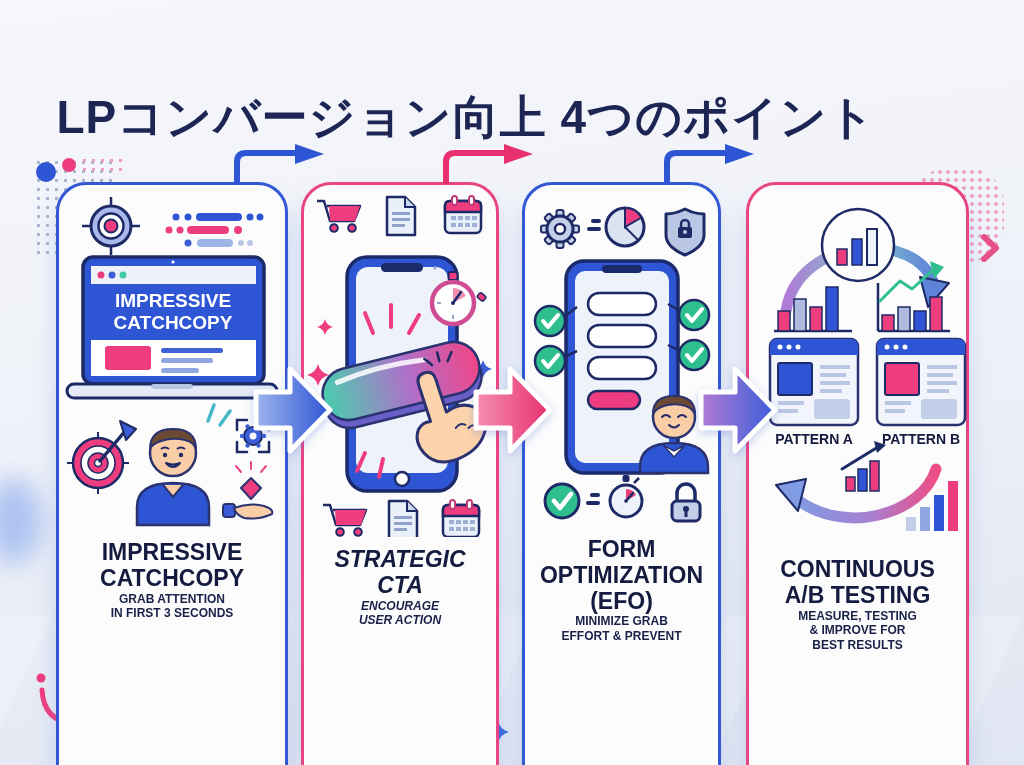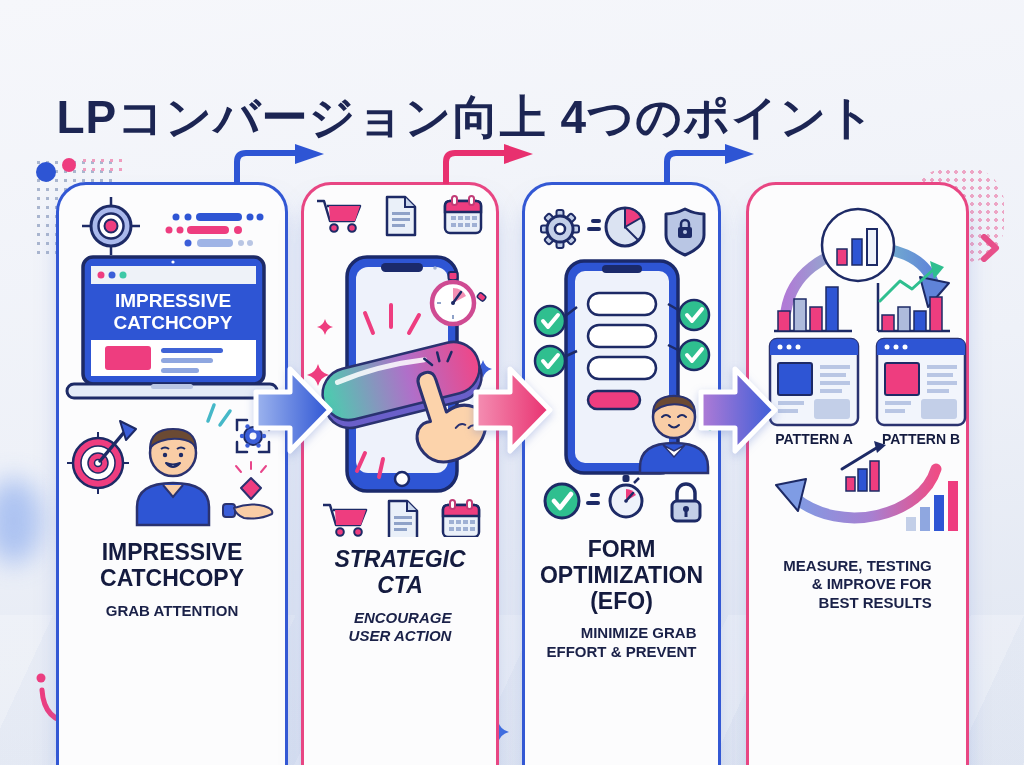--- a/index.html
+++ b/index.html
@@ -16,21 +16,21 @@
     box-shadow:0 16px 26px -8px rgba(112,142,218,.55);z-index:2;
     display:flex;flex-direction:column;align-items:center;box-sizing:border-box;}
   .card.blue{border:3.5px solid #3358d4;}
   .card.pink{border:3.5px solid #e84683;}
   #card1{left:56px;width:232px;}
   #card2{left:301px;width:198px;font-style:italic;}
   #card3{left:522px;width:199px;}
   #card4{left:746px;width:223px;}
   .card svg.illus{display:block;flex:none;}
   .heading{margin-top:10px;font-weight:bold;font-size:23px;line-height:1.12;color:#141b3f;text-align:center;}
-  .subtitle{margin-top:10px;font-weight:bold;font-size:15px;line-height:1.22;color:#1a2148;text-align:right;}
+  .subtitle{font-weight:bold;font-size:12px;line-height:1.22;color:#1a2148;text-align:center;}
   .heading span,.subtitle span{display:block;}
   .deco{position:absolute;z-index:1;}
   .dotgrid-gray{left:34px;top:158px;width:78px;height:96px;
     background-image:radial-gradient(circle,#aab6cf 1.5px,transparent 1.7px);background-size:9px 9px;}
   .dotgrid-pink-s{left:80px;top:156px;width:46px;height:20px;
     background-image:radial-gradient(circle,#ef9dbf 1.5px,transparent 1.7px);background-size:9px 9px;}
   .dotgrid-pink{left:912px;top:168px;width:92px;height:94px;border-radius:38%;opacity:.75;
     background-image:radial-gradient(circle,#ec8cb4 1.6px,transparent 1.8px);background-size:8px 8px;}
   .circle-blue{left:36px;top:162px;width:20px;height:20px;border-radius:50%;background:#2e55d4;}
   .circle-pink{left:62px;top:158px;width:14px;height:14px;border-radius:50%;background:#ee3d7f;}
@@ -181,20 +181,21 @@
       <rect x="-28" y="4" width="12" height="13" rx="3" fill="#3b5ed8" stroke="#2a3270" stroke-width="2"></rect>
       <path d="M-17,8 Q-2,2 13,6 Q23,9 21,14 Q8,20 -7,18 Q-15,15 -17,8 Z" fill="#f9cda6" stroke="#2a3270" stroke-width="2" stroke-linejoin="round"></path>
     </g>
   </svg>
   <div class="heading">
     <span>IMPRESSIVE</span>
     <span>CATCHCOPY</span>
   </div>
   <div class="subtitle">
     <span>GRAB ATTENTION</span>
+    <span>IN FIRST 3 SECONDS</span>
   </div>
 </div>
 
 <div class="card pink" id="card2">
   <svg class="illus" width="198" height="352" viewBox="0 0 198 352">
     <defs>
       <linearGradient id="pillGrad" x1="0" y1="0" x2="1" y2="0">
         <stop offset="0" stop-color="#49cfae"></stop>
           <stop offset="0.55" stop-color="#b06fc9"></stop>
           <stop offset="1" stop-color="#f04687"></stop>
@@ -504,20 +505,24 @@
       <line x1="-4" y1="-22" x2="32" y2="-44" stroke="#1d2a66" stroke-width="3" stroke-linecap="round"></line>
       <polygon points="28,-50 40,-46 31,-38" fill="#1d2a66"></polygon>
     </g>
     <g transform="translate(160,346)">
       <rect x="0" y="-14" width="10" height="14" fill="#c3cfe8"></rect>
       <rect x="14" y="-24" width="10" height="24" fill="#8fa7e0"></rect>
       <rect x="28" y="-36" width="10" height="36" fill="#2e55d4"></rect>
       <rect x="42" y="-50" width="10" height="50" fill="#ee3d7f"></rect>
     </g>
   </svg>
+  <div class="heading">
+    <span>CONTINUOUS</span>
+    <span>A/B TESTING</span>
+  </div>
   <div class="subtitle">
     <span>MEASURE, TESTING</span>
     <span>&amp; IMPROVE FOR</span>
     <span>BEST RESULTS</span>
   </div>
 </div>
 
 <svg class="deco" style="left:30px;top:668px" width="80" height="70" viewBox="0 0 80 70">
   <circle cx="11" cy="10" r="4.5" fill="#ee3d7f"></circle>
   <path d="M12,22 Q14,54 44,55" stroke="#ee3d7f" stroke-width="5" fill="none" stroke-linecap="round"></path>

